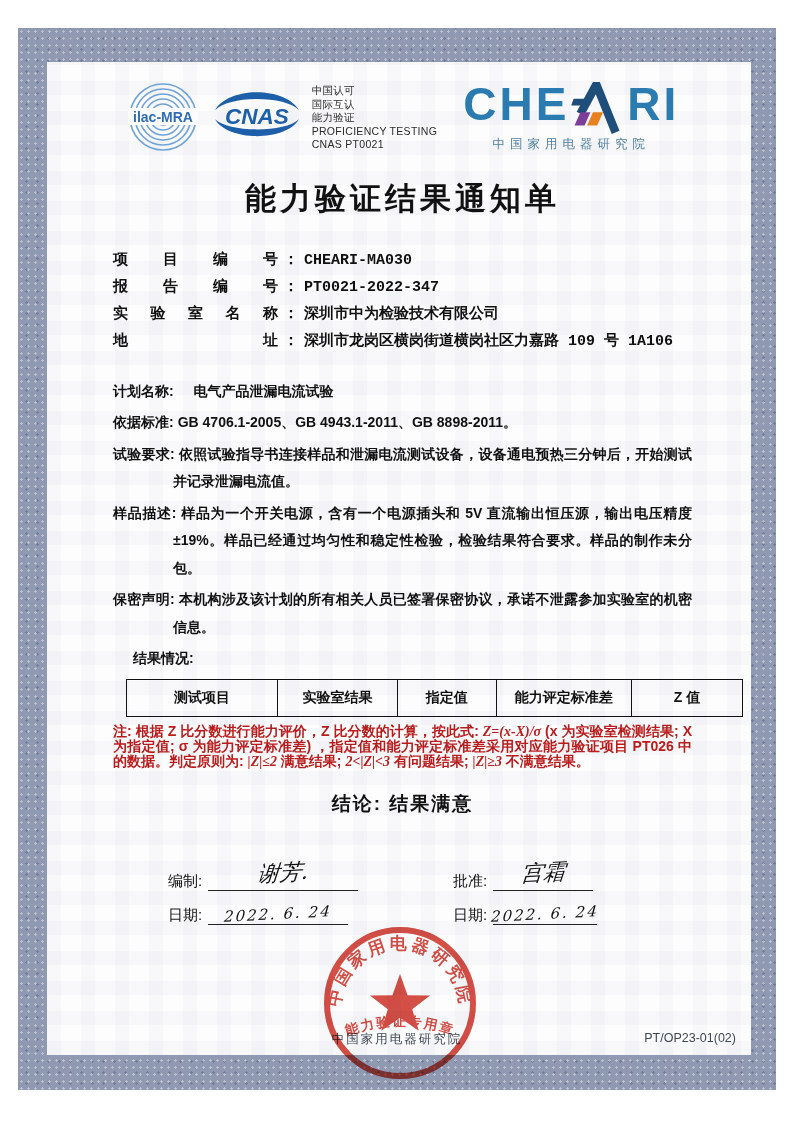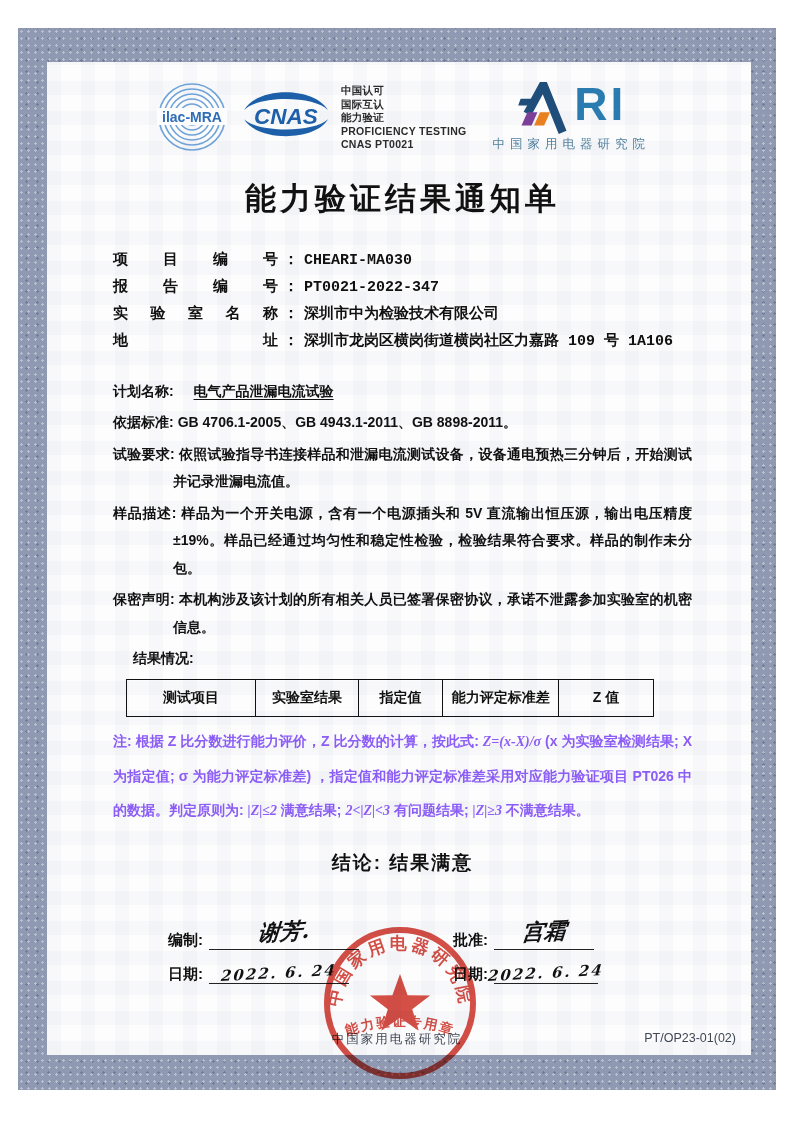--- a/index.html
+++ b/index.html
@@ -20,57 +20,57 @@
       repeating-linear-gradient(90deg, rgba(150,158,182,.055) 0 14px, transparent 14px 34px);
   }
   .content { position:absolute; inset:0; padding:14px 59px 0 66px; }
 
   
   .logos { display:flex; align-items:flex-start; justify-content:center; gap:12px; margin-top:2px; height:86px; }
   .ilac { width:74px; height:70px; margin-top:4px; }
   .cnas-wrap { display:flex; gap:10px; margin-top:6px; }
   .cnas-svg { width:90px; height:60px; }
   .accr { display:flex; flex-direction:column; justify-content:center; gap:1px; margin-top:0; }
-  .accr span { font-size:10.5px; font-weight:bold; color:#2b2b2b; line-height:12.5px; letter-spacing:.3px; }
+  .accr span { font-size:10.5px; font-weight:normal; color:#2b2b2b; line-height:12.5px; letter-spacing:.3px; }
   .cheari { display:flex; flex-direction:column; align-items:center; margin-left:14px; margin-top:4px; }
   .cheari-row { display:flex; align-items:flex-start; }
   .cheari-txt { font-size:46px; font-weight:bold; color:#2a7cb0; letter-spacing:3px; line-height:44px; }
   .cheari-a { width:56px; height:52px; margin:0 1px; }
   .cheari-sub { font-size:12.5px; color:#4f7f9c; letter-spacing:5px; margin-top:2px; }
 
   .title { text-align:center; font-size:31px; font-weight:bold; color:#111; letter-spacing:4px; margin-top:14px; }
 
   
   .fields { margin-top:26px; }
   .frow { display:flex; align-items:baseline; line-height:25px; font-size:15px; font-weight:bold; color:#111; }
   .flabel { display:inline-flex; width:165px; justify-content:space-between; }
   .fcolon { width:26px; text-align:center; }
   .fvalue { flex:1;font-family:Liberation Mono, monospace; }
 
   
   .plan { margin-top:24px; font-size:14px; font-weight:bold; color:#111; line-height:27px; }
-  .plan .u { text-decoration:underline; text-underline-offset:3px;padding-left:16px; }
+  .plan .u { text-underline-offset:3px;padding-left:16px; }
   .sect { margin-top:4px; font-size:14px; font-weight:bold; color:#111; line-height:27.5px;
     text-align:justify; padding-left:60px; text-indent:-60px; }
   .sect .lab { margin-right:4px; }
   .results-label { margin-top:4px; font-size:14px; font-weight:bold; color:#111; line-height:26px;margin-left:20px; }
 
   
-  table { border-collapse:collapse; width:528px; margin:8px 0 0 13px; table-layout:fixed; }
+  table { border-collapse:collapse; width:617px; margin:8px 0 0 13px; table-layout:fixed; }
   th,td { border:1.6px solid #111; font-size:14px; font-weight:bold; color:#111; text-align:center; height:37px; }
   td.item { text-align:left; padding-left:9px; }
   .c0{width:24.5%;} .c1{width:19.5%;} .c2{width:16%;} .c3{width:22%;} .c4{width:18%;}
 
-  .note { margin-top:7px; font-size:14px; font-weight:bold; color:#8b5cf6; line-height:34px; text-align:justify; }
+  .note { margin-top:7px; font-size:14px; font-weight:bold; color:#b91c1c; line-height:15px; text-align:justify; }
   .note .it { font-style:italic; font-family:"Liberation Serif","DejaVu Serif",serif; }
 
   .conclusion { text-align:center; font-size:19px; font-weight:bold; color:#111; letter-spacing:2px; margin-top:22px; }
 
   
-  .sigblock { position:relative; height:110px; margin-top:40px; font-size:15px; font-weight:bold; color:#111; }
+  .sigblock { position:relative; height:110px; margin-top:40px; font-size:15px; font-weight:normal; color:#111; }
   .siggroup { position:absolute; top:0; }
   .sg1 { left:55px; } .sg2 { left:340px; }
   .sigrow { display:flex; align-items:flex-end; height:34px; }
   .sigline { position:relative; display:inline-block; border-bottom:1.6px solid #222; margin-left:6px; height:30px; }
   .sl-name1 { width:150px; } .sl-name2 { width:100px; }
   .sl-date1 { width:140px; } .sl-date2 { width:104px; }
   .hand { position:absolute; left:50%; bottom:0; transform:translateX(-50%) rotate(-3deg) skewX(-8deg);
     font-family:"DejaVu Serif","Liberation Serif",serif; font-style:italic; white-space:nowrap; }
   .hand-name { font-size:22px; bottom:2px; }
   .hand-date { font-size:15px; letter-spacing:2px; bottom:1px; }
@@ -112,20 +112,21 @@
             <div class="accr">
               <span>中国认可</span>
               <span>国际互认</span>
               <span>能力验证</span>
               <span>PROFICIENCY TESTING</span>
               <span>CNAS PT0021</span>
             </div>
           </div>
           <div class="cheari">
             <div class="cheari-row">
+              <span class="cheari-txt">CHE</span>
               <svg class="cheari-a" viewBox="0 0 58 62">
                 <path d="M8,38 L27,3 L50,60" fill="none" stroke="#1f4e7a" stroke-width="10"></path>
                 <polygon points="0,20 16,20 13,28 -3,28" fill="#1f4e7a"></polygon>
                 <polygon points="8,36 20,36 13,52 1,52" fill="#7b3f98"></polygon>
                 <polygon points="23,36 35,36 28,52 16,52" fill="#e8801f"></polygon>
               </svg>
               <span class="cheari-txt">RI</span>
             </div>
             <div class="cheari-sub">中国家用电器研究院</div>
           </div>

